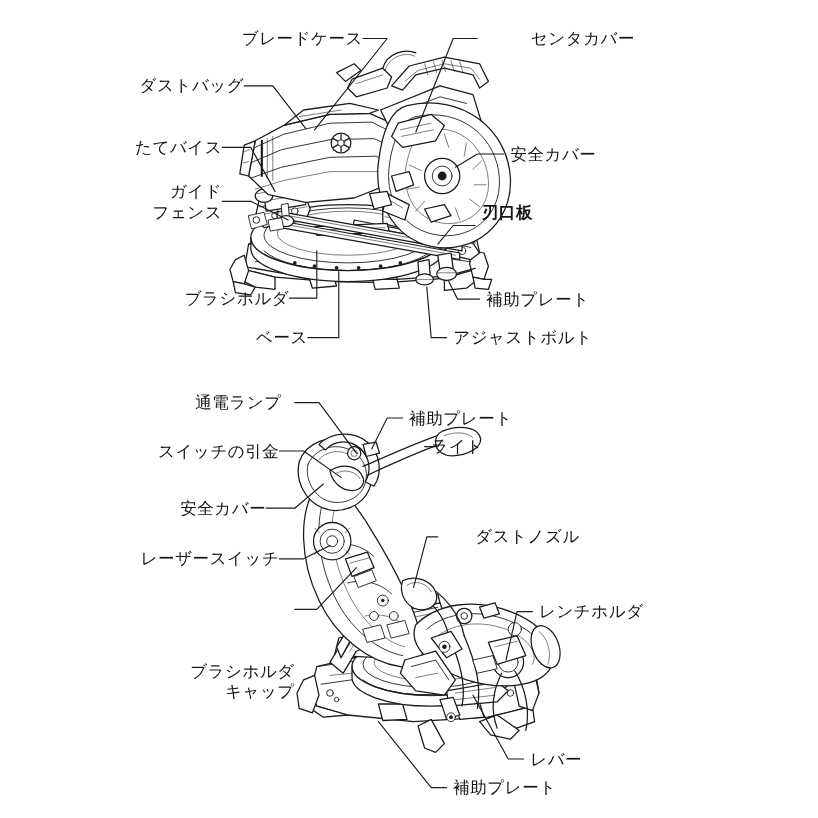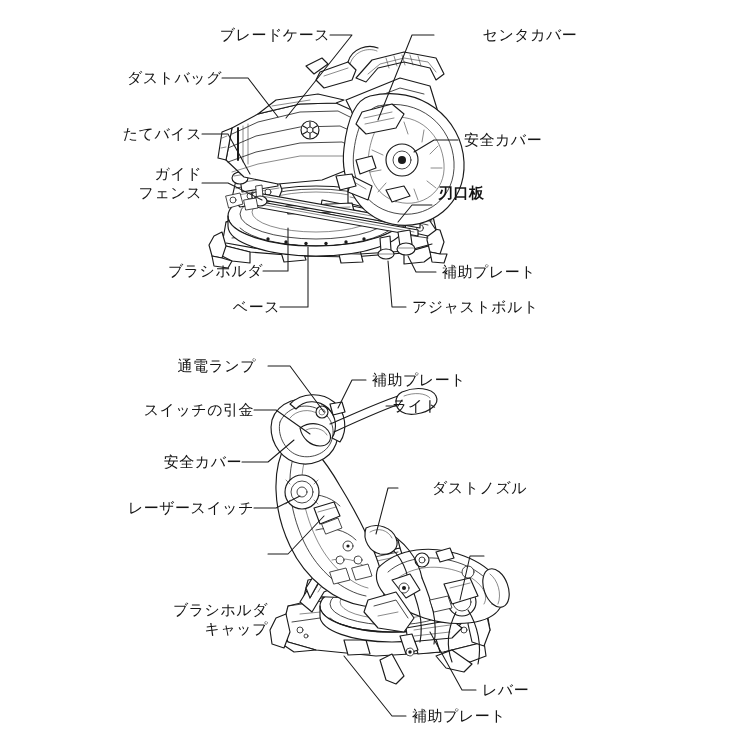--- a/index.html
+++ b/index.html
@@ -442,18 +442,19 @@
 
   <div class="lbl r" style="left:82px;top:453px;width:160px;">安全カバー</div>
 
   <div class="lbl l" style="left:404px;top:479px;width:200px;margin-left:28px;">ダストノズル</div>
 
   <div class="lbl r" style="left:54px;top:499px;width:200px;">レーザースイッチ</div>
 
   <div class="lbl r" style="left:78px;top:553px;width:190px;margin-top:48px;">ブラシホルダ
 キャップ</div>
 
+  <div class="lbl l" style="left:490px;top:547px;width:200px;">レンチホルダ</div>
 
   <div class="lbl l" style="left:482px;top:681px;width:160px;">レバー</div>
 
   <div class="lbl l" style="left:412px;top:707px;width:200px;">補助プレート</div>
 
 </div>
 
 </body></html>

